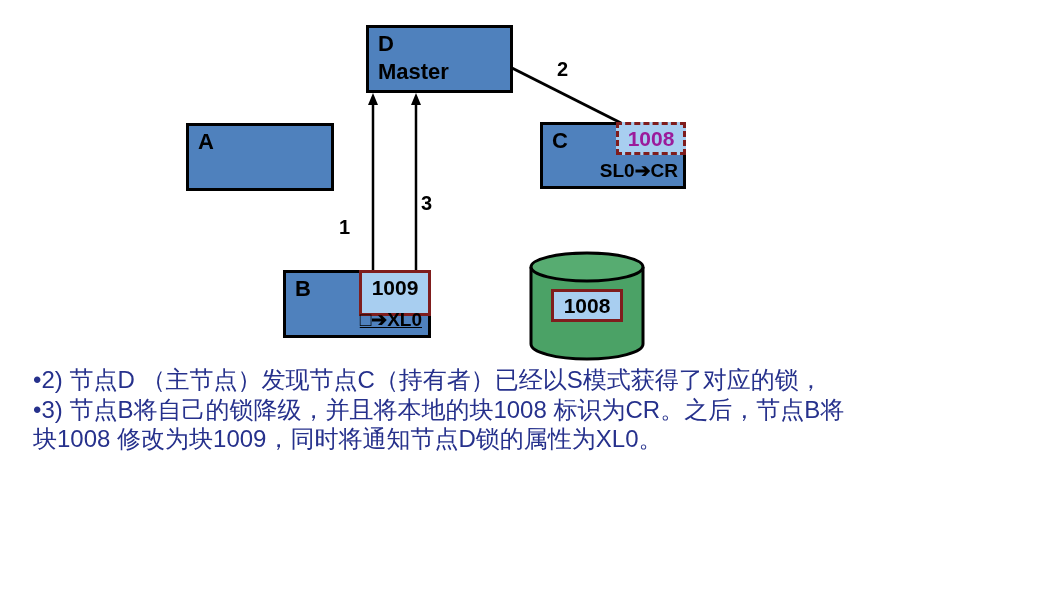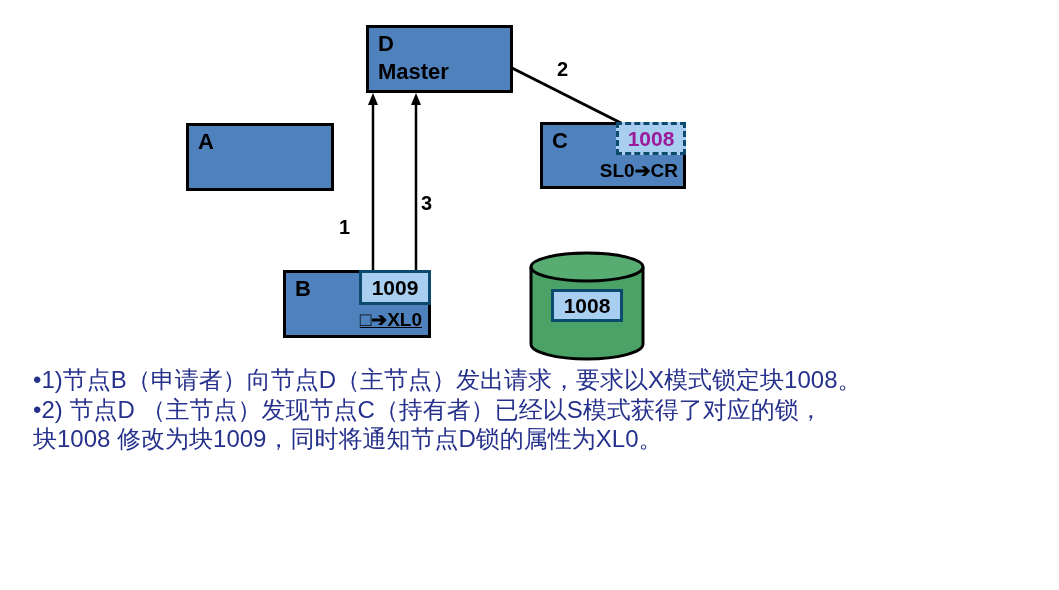--- a/index.html
+++ b/index.html
@@ -11,32 +11,32 @@
   .node {
     position:absolute; background:#4F81BD; border:3px solid #000;
     box-sizing:border-box;
   }
   .node-label {
     position:absolute; top:2px; left:9px; font-weight:bold; font-size:22px;
     color:#000; line-height:1.25;
   }
   .sub-box {
     position:absolute; box-sizing:border-box; background:#A8CEF0;
-    border:3px solid #0c4a6e; text-align:center; font-weight:bold;
+    border:3px solid #7f1d1d; text-align:center; font-weight:bold;
     font-size:21px; color:#000;
   }
   .lock-text {
     position:absolute; font-weight:bold; font-size:19px; color:#000000;
     white-space:nowrap;
   }
   #node-d { left:366px; top:25px;  width:147px; height:68px; }
   #node-a { left:186px; top:123px; width:148px; height:68px; }
   #node-c { left:540px; top:122px; width:146px; height:67px; }
   #node-b { left:283px; top:270px; width:148px; height:68px; }
-  #b-block { top:-3px; right:-3px; width:72px; height:35px; line-height:30px; }
+  #b-block { top:-3px; right:-3px; width:72px; height:46px; line-height:30px; }
   #c-block { top:-3px; right:-3px; width:70px; height:33px; line-height:28px;
              color:#9B1B9B; border-style:dashed; }
   #b-lock { right:6px; bottom:4px;text-decoration:underline; }
   #c-lock { right:5px; bottom:4px; }
   .connectors { position:absolute; left:0; top:0; pointer-events:none; }
   .edge-label { position:absolute; font-weight:bold; font-size:20px; color:#000; }
   #edge-label-1 { left:339px; top:216px; }
   #edge-label-2 { left:557px; top:58px;  }
   #edge-label-3 { left:421px; top:192px; }
   .cylinder-wrap { position:absolute; left:527px; top:249px; }
@@ -95,18 +95,18 @@
 
   <div class="cylinder-wrap">
     <svg width="120" height="114">
       <path d="M 4 18 L 4 95 A 56 15 0 0 0 116 95 L 116 18" fill="#4BA266" stroke="#000" stroke-width="3"></path>
       <ellipse cx="60" cy="18" rx="56" ry="14" fill="#57AC71" stroke="#000" stroke-width="3"></ellipse>
     </svg>
   </div>
   <div class="sub-box" id="db-block">1008</div>
 
   <div class="notes">
-    <div class="notes-line">•1)节点B（申请者）向节点D（主节点）发出请求，要求以X模式锁定块1008。</div>
     <div class="notes-line">•2) 节点D （主节点）发现节点C（持有者）已经以S模式获得了对应的锁，</div>
+    <div class="notes-line">•3) 节点B将自己的锁降级，并且将本地的块1008 标识为CR。之后，节点B将</div>
     <div class="notes-line">块1008 修改为块1009，同时将通知节点D锁的属性为XL0。</div>
   </div>
 
 </div>
 
 </body></html>

